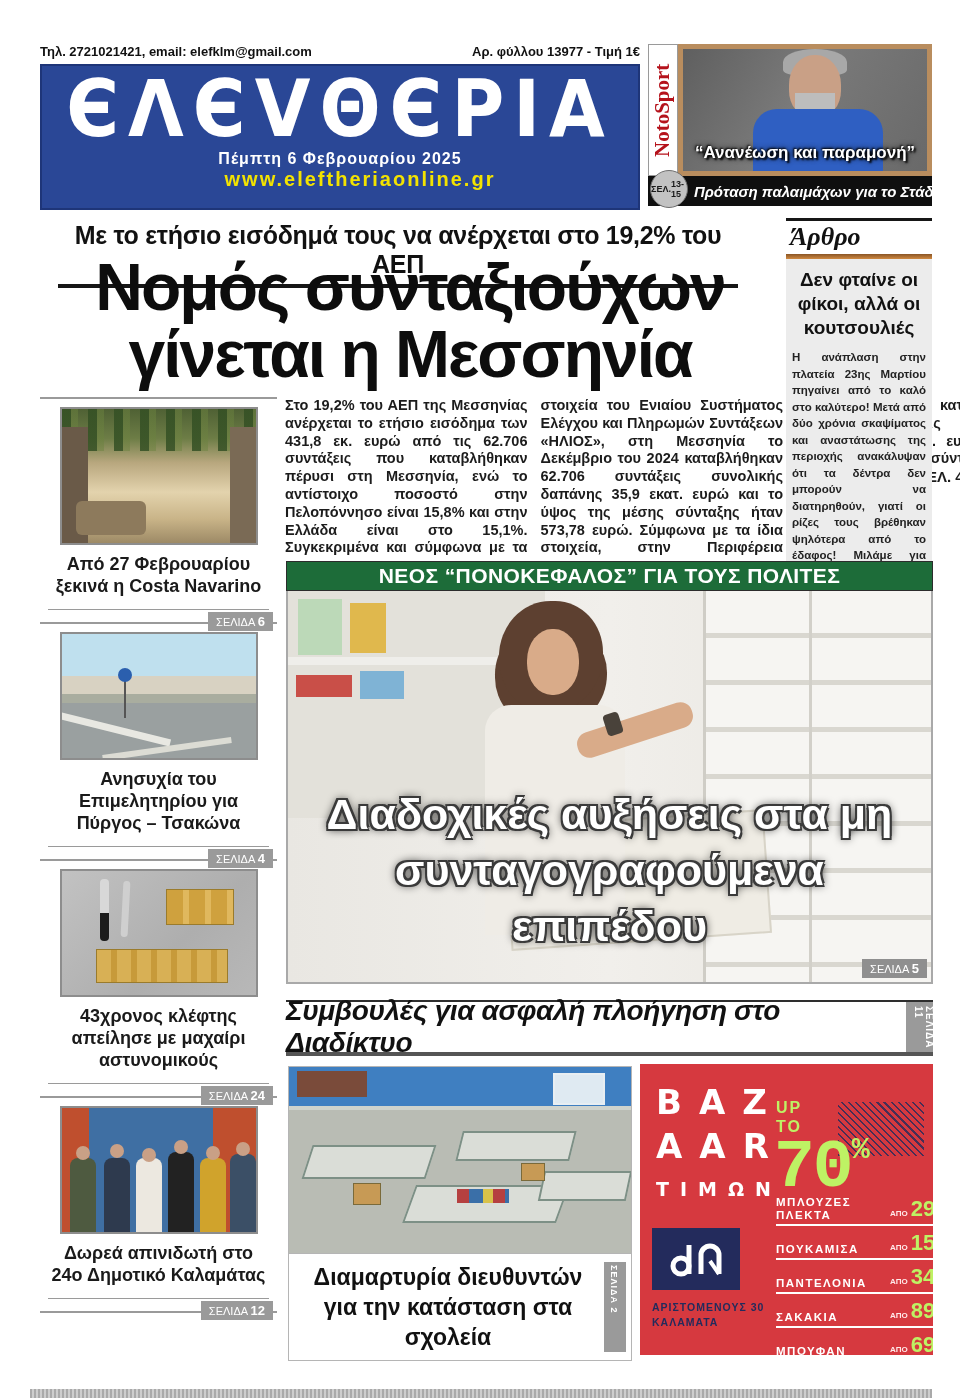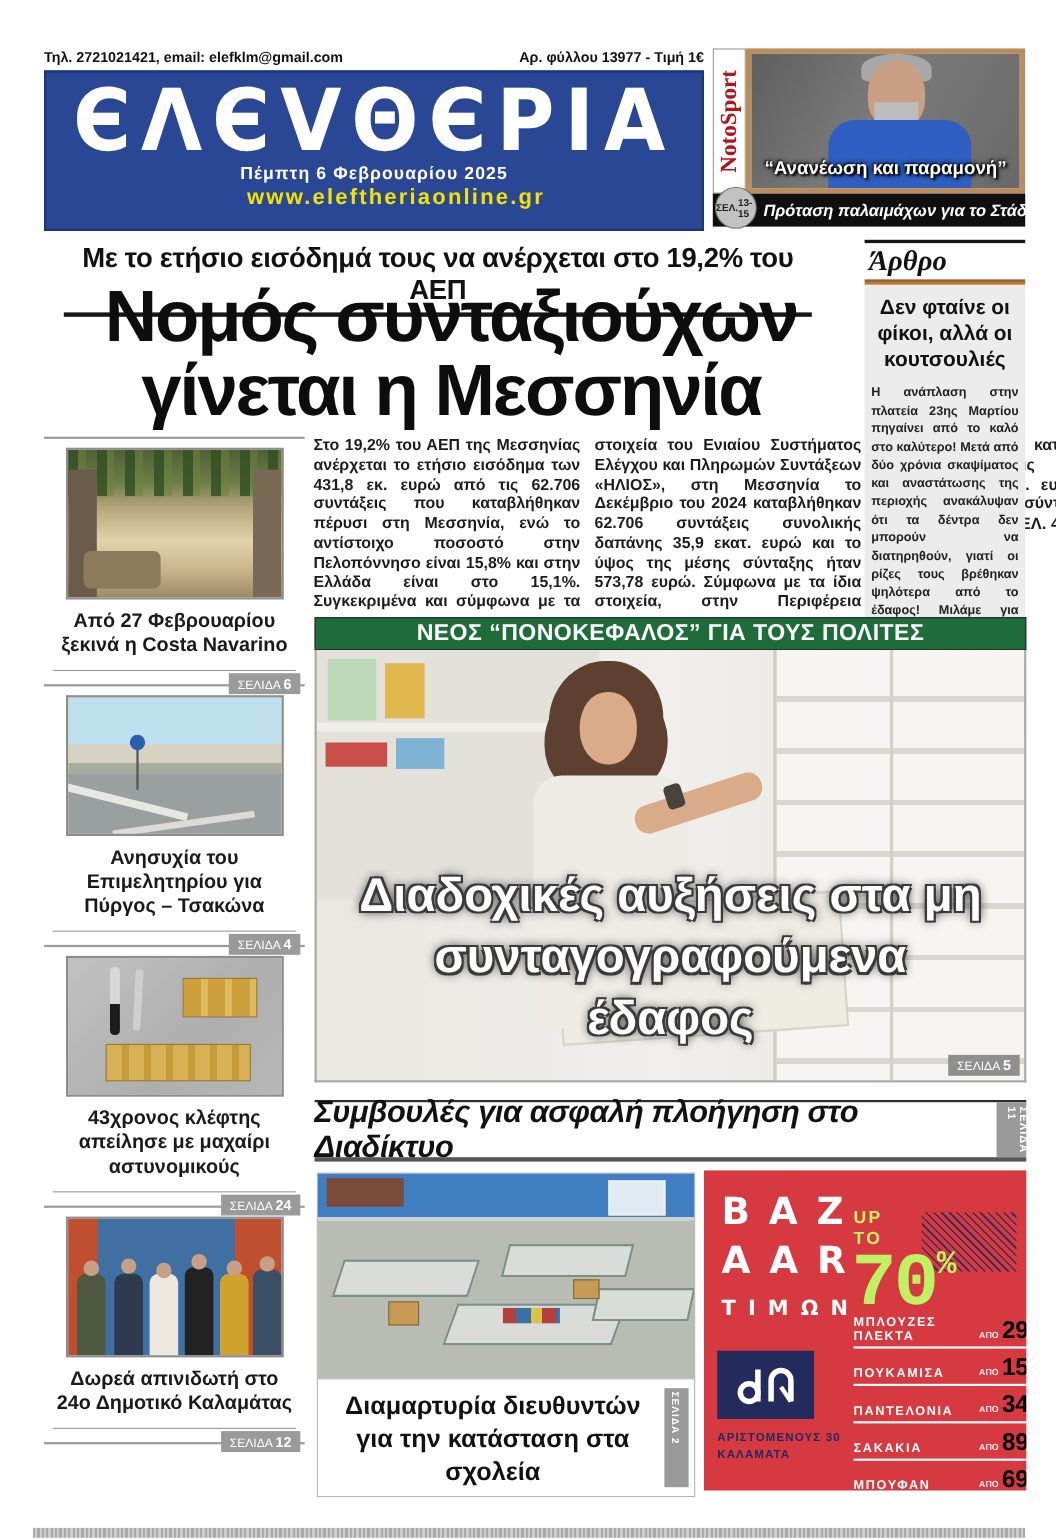--- a/index.html
+++ b/index.html
@@ -175,21 +175,21 @@
   .bz-hatch { position:absolute; right:2px; top:4px; width:86px; height:54px;
               background:repeating-linear-gradient(45deg, rgba(35,43,92,.8) 0 1.5px, rgba(35,43,92,0) 1.5px 5px); }
   .bz-up { position:absolute; left:2px; top:0; font-size:16px; font-weight:bold; line-height:19px; letter-spacing:2px; }
   .bz-70 { position:absolute; left:0; top:34px; font-size:68px; font-weight:bold; line-height:72px; letter-spacing:-2px;font-family:Liberation Mono, monospace; }
   .bz-pct { font-size:30px; position:relative; top:-28px; letter-spacing:0; }
   .bz-items { position:absolute; left:136px; top:128px; width:166px; }
   .bz-row { display:flex; justify-content:space-between; align-items:flex-end; border-bottom:2px solid #ffffff; padding:4px 0 2px; }
   .bz-name { font-size:11.5px; font-weight:bold; color:#fff; letter-spacing:1.5px; line-height:13px; max-width:100px; }
   .bz-price { white-space:nowrap; }
   .bz-from { font-size:8px; color:#ffe9e9; font-weight:bold; margin-right:3px; }
-  .bz-val { font-size:22px; font-weight:bold; color:#000000; }
+  .bz-val { font-size:22px; font-weight:bold; color:#bef264; }
   .bz-eur { font-size:12px; font-weight:bold; color:#232b5c; }
   .bz-logo { position:absolute; left:12px; top:164px; width:88px; height:62px; background:#232b5c;
              display:flex; align-items:center; justify-content:center; }
   .bz-addr { position:absolute; left:12px; top:236px; color:#232b5c; font-size:10.5px; font-weight:bold;
              letter-spacing:1px; line-height:15px; }
 
   
   .scan-edge { position:absolute; left:30px; right:28px; bottom:2px; height:9px; opacity:.75;
                background:repeating-linear-gradient(90deg,#8d8d8d 0 2px,#bdbdbd 2px 4px); }
 </style>
@@ -324,21 +324,21 @@
       <div class="ph-drawers"></div>
       <div class="ph-shelf"></div>
       <div class="ph-counterbox"></div>
       <div class="ph-woman">
         <div class="pw-hair"></div>
         <div class="pw-face"></div>
         <div class="pw-body"></div>
         <div class="pw-arm"></div>
         <div class="pw-watch"></div>
       </div>
-      <div class="pharm-ovl">Διαδοχικές αυξήσεις στα μη συνταγογραφούμενα έδαφος</div>
+      <div class="pharm-ovl">Διαδοχικές αυξήσεις στα μη συνταγογραφούμενα επιπέδου</div>
       <div class="pharm-badge"><span>ΣΕΛΙΔΑ</span> <b>5</b></div>
     </div>
   </div>
 
   <div class="net-strip">
     <div class="net-text">Συμβουλές για ασφαλή πλοήγηση στο Διαδίκτυο</div>
     <div class="net-tab">
       <span>ΣΕΛΙΔΑ 11</span>
     </div>
   </div>

